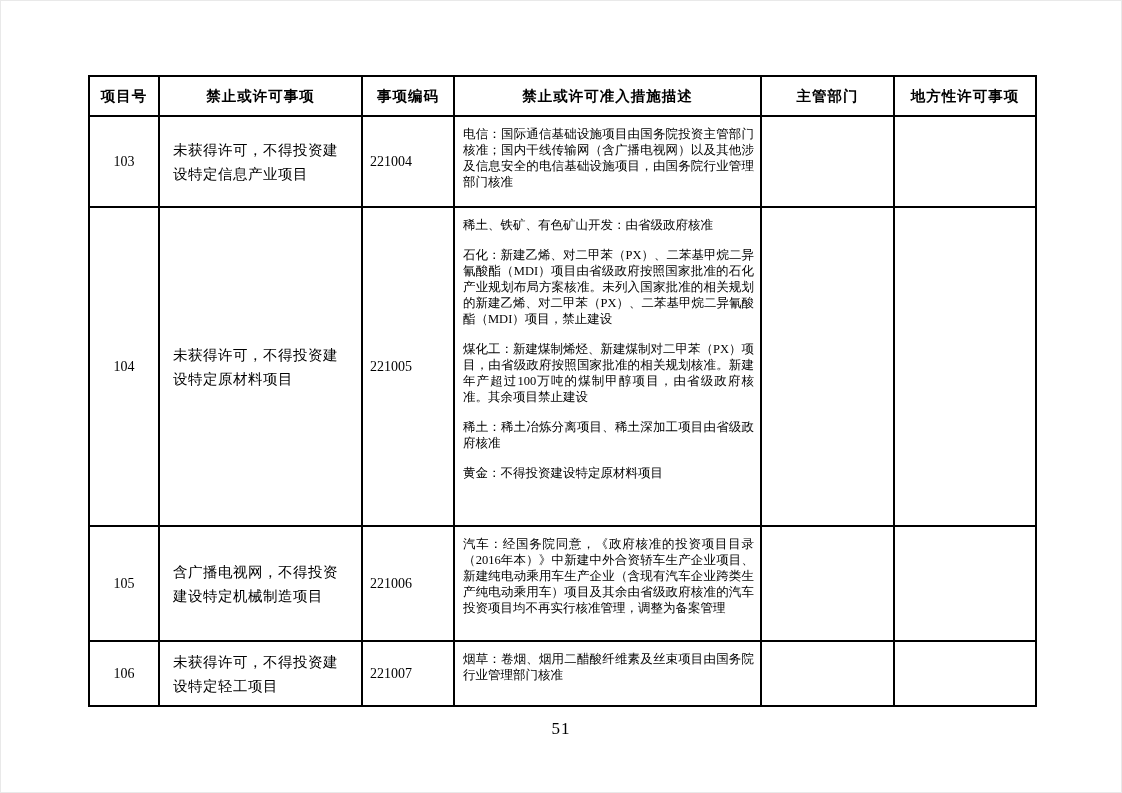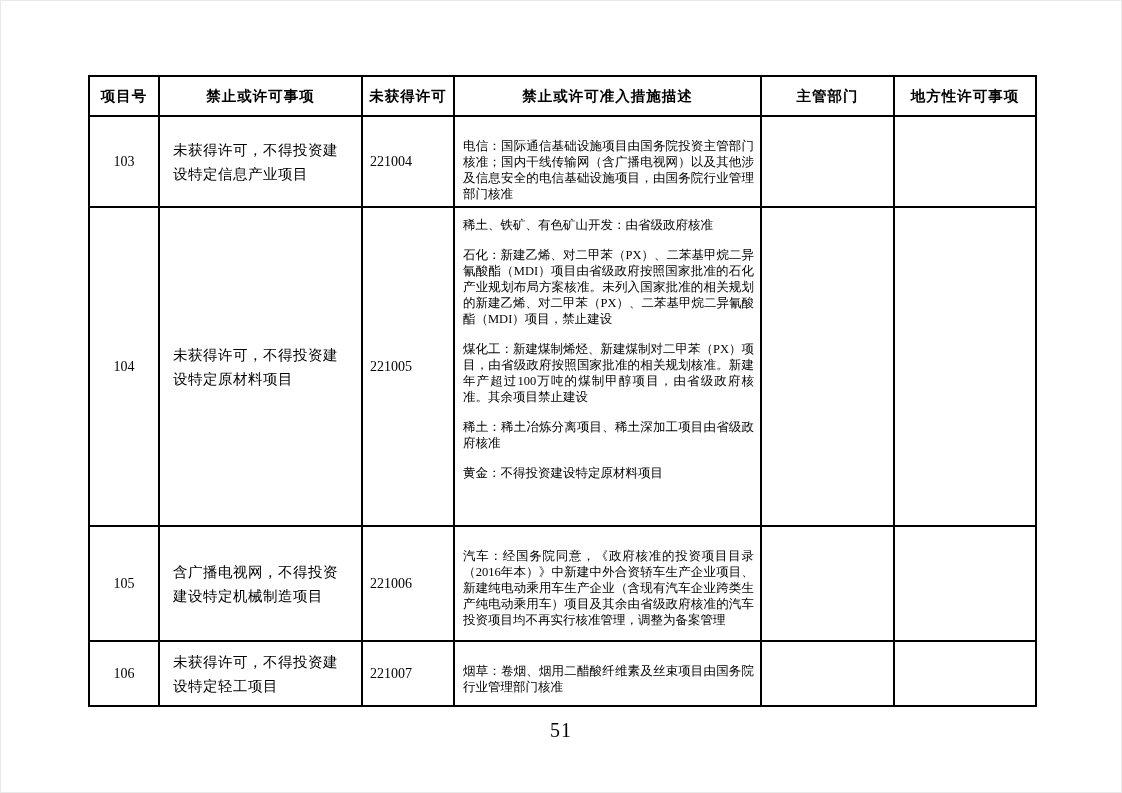--- a/index.html
+++ b/index.html
@@ -69,52 +69,51 @@
     font-size: 12.5px;
     line-height: 16px;
     padding: 9px 6px 4px 8px;
     text-align: justify;
   }
   td.c-desc p {
     margin: 0 0 14px 0;
   }
   td.c-desc p:last-child {
     margin-bottom: 0;
-    margin-top: 12px;
   }
   td.c-dept, td.c-local {
     vertical-align: middle;
   }
   .page-number {
     position: absolute;
     left: 0;
     right: 0;
     top: 719px;
     text-align: center;
-    font-size: 20px;
+    font-size: 17px;
     letter-spacing: 1px;
   }
 </style>
 </head>
 <body>
 
 <table class="doc-table">
   <colgroup>
     <col style="width:70px">
     <col style="width:203px">
     <col style="width:92px">
     <col style="width:307px">
     <col style="width:133px">
     <col style="width:142px">
   </colgroup>
   <thead>
     <tr>
         <th>项目号</th>
         <th>禁止或许可事项</th>
-        <th>未获得许可</th>
+        <th>事项编码</th>
         <th>禁止或许可准入措施描述</th>
         <th>主管部门</th>
         <th>地方性许可事项</th>
       </tr>
   </thead>
   <tbody>
   <tr>
     <td class="c-id">103</td>
     <td class="c-item">未获得许可，不得投资建设特定信息产业项目</td>
     <td class="c-code">221004</td>

